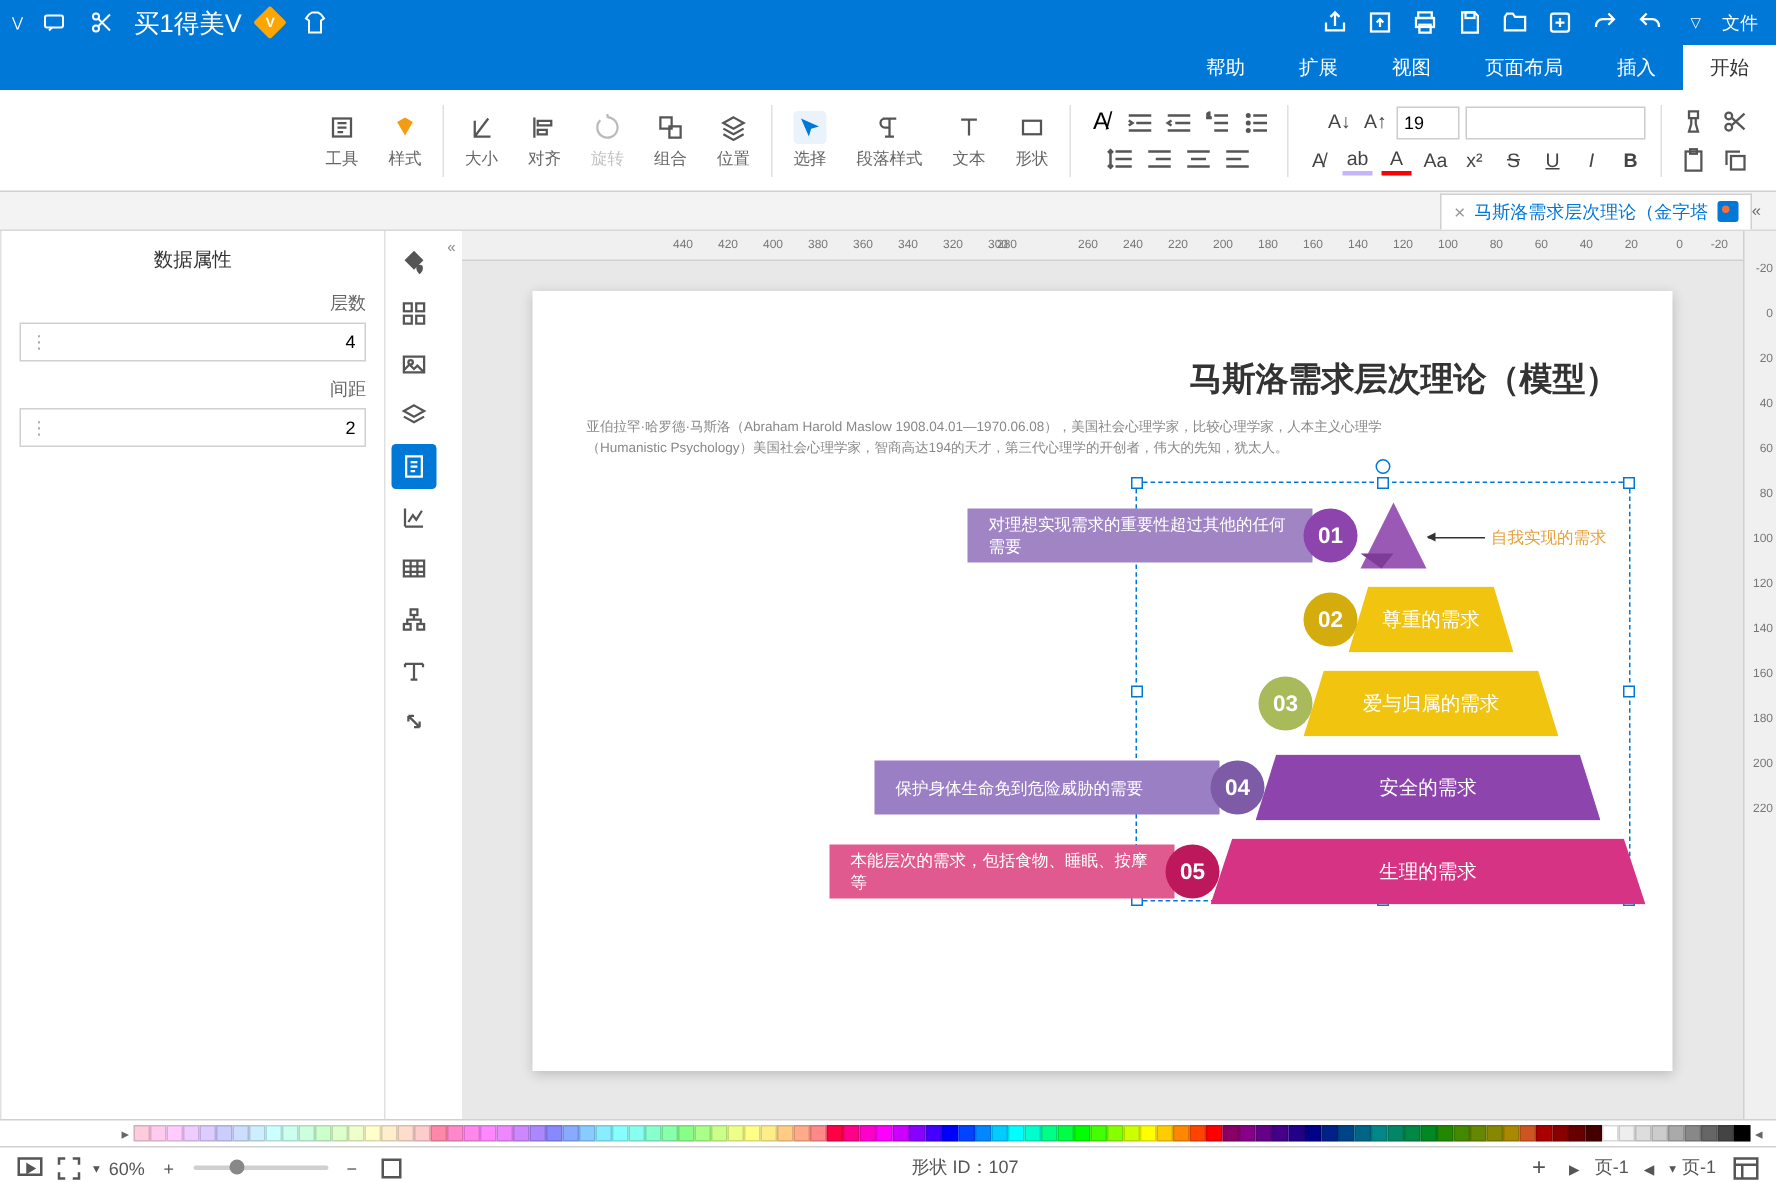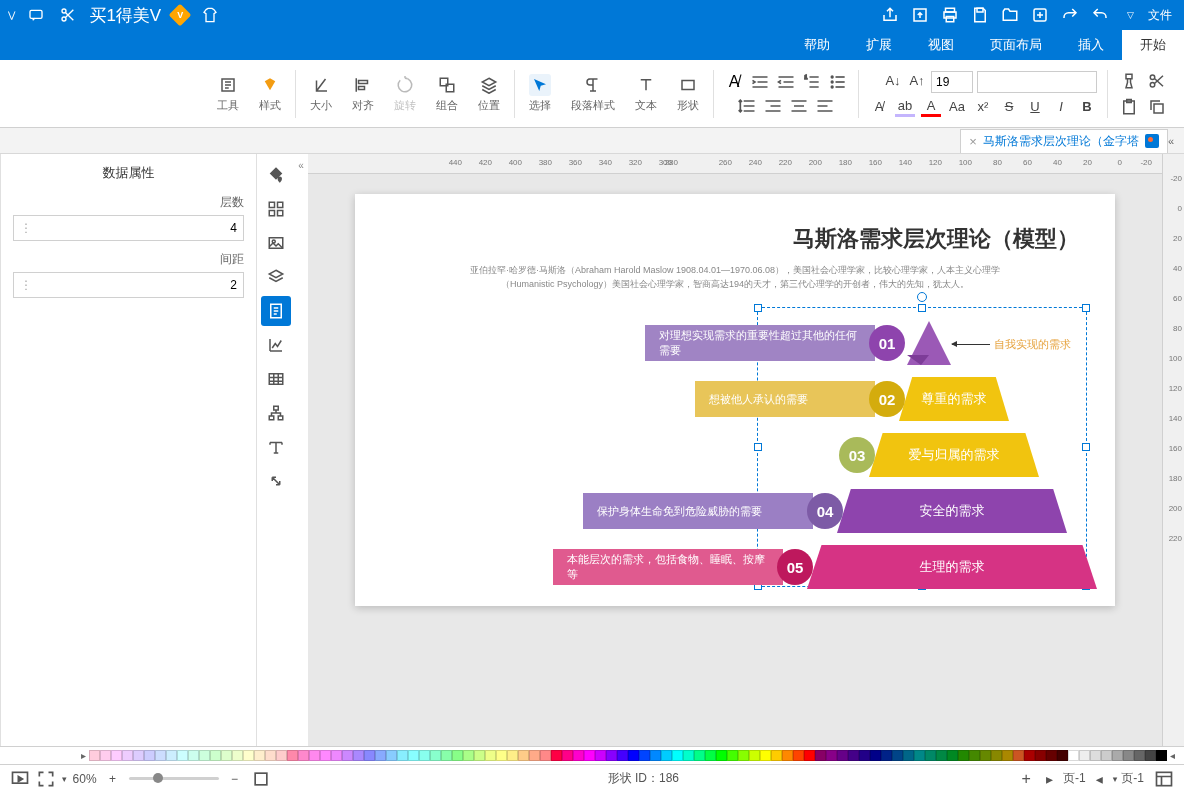--- a/index.html
+++ b/index.html
@@ -68,23 +68,23 @@
 .rpanel .field{margin-bottom:10px}
 .rpanel .field label{display:block;color:#666;margin-bottom:4px;text-align:right}
 .rpanel .field .inp{width:100%;height:26px;border:1px solid #d0d0d0;display:flex;align-items:center;justify-content:space-between;padding:0 6px;flex-direction:row-reverse}
 .rpanel .field .inp .dots{color:#aaa;letter-spacing:1px}
 
 
 .canvaswrap{flex:1;display:flex;flex-direction:column;background:#e8e8e8;position:relative}
 .hruler{height:20px;background:#f0f0f0;border-bottom:1px solid #d0d0d0;position:relative;font-size:8px;color:#777}
 .hruler .tick{position:absolute;top:4px}
 .canvas{flex:1;overflow:auto;position:relative;display:flex;justify-content:center;padding-top:20px}
-.page{width:760px;height:412px;background:#fff;box-shadow:0 2px 8px rgba(0,0,0,.2);position:relative;padding:30px 36px}
+.page{width:760px;height:520px;background:#fff;box-shadow:0 2px 8px rgba(0,0,0,.2);position:relative;padding:44px 36px}
 .page h1{font-size:22px;color:#333;text-align:right;margin-bottom:10px}
-.page .sub{font-size:9px;color:#888;text-align:center;line-height:1.5;margin-bottom:18px}
+.page .sub{font-size:9px;color:#888;text-align:left;line-height:1.5;margin-bottom:18px}
 
 
 .pyramid{position:relative;height:360px}
 .pyr-row{position:absolute;left:0;right:0;display:flex;align-items:center;flex-direction:row-reverse;height:48px}
 .slab{height:44px;display:flex;align-items:center;justify-content:center;color:#fff;font-size:13px;font-weight:500;position:relative}
 .slab::before{content:"";position:absolute;right:-18px;top:0;width:0;height:0}
 .num{width:36px;height:36px;border-radius:50%;display:flex;align-items:center;justify-content:center;color:#fff;font-size:15px;font-weight:bold;margin:0 -6px;z-index:2;position:relative}
 .desc{height:36px;display:flex;align-items:center;padding:0 14px;color:#fff;font-size:11px;flex:0 0 auto}
 
 
@@ -491,21 +491,20 @@
                 <polygon points="30,2 52,46 8,46" fill="#9b59b6"></polygon>
                 <polygon points="8,46 30,46 22,56" fill="#7d3c98" transform="translate(0,-10)"></polygon>
               </svg>
             <div class="num" style="background:#8e44ad">01</div>
             <div class="desc" style="background:#a084c4;width:230px">对理想实现需求的重要性超过其他的任何需要</div>
           </div>
 
           <div class="pyr-row" style="top:66px">
             <div class="slab" style="background:#f1c40f;width:110px;margin-right:70px;clip-path:polygon(12% 0,88% 0,100% 100%,0 100%)">尊重的需求</div>
             <div class="num" style="background:#d4ac0d">02</div>
-            <div class="desc" style="background:#e8c559;width:180px">想被他人承认的需要</div>
           </div>
 
           <div class="pyr-row" style="top:122px">
             <div class="slab" style="background:#f1c40f;width:170px;margin-right:40px;clip-path:polygon(8% 0,92% 0,100% 100%,0 100%)">爱与归属的需求</div>
             <div class="num" style="background:#a9ba5a">03</div>
           </div>
 
           <div class="pyr-row" style="top:178px">
             <div class="slab" style="background:#8e44ad;width:230px;margin-right:12px;clip-path:polygon(6% 0,94% 0,100% 100%,0 100%)">安全的需求</div>
             <div class="num" style="background:#7d5ba6">04</div>
@@ -720,21 +719,21 @@
     </span>
   <div class="pagesel">
     <span>页-1</span>
       <span style="font-size:9px">▾</span>
   </div>
   <span style="font-size:14px">◂</span>
   <span>页-1</span>
   <span style="font-size:14px">▸</span>
   <span class="sbtn" style="font-size:16px">+</span>
   <div class="spacer"></div>
-  <span><span>形状 ID：</span><span>186</span></span>
+  <span><span>形状 ID：</span><span>107</span></span>
   <div class="spacer"></div>
   <div class="zoom">
     <span class="sbtn">
         <svg viewBox="0 0 24 24" fill="none" stroke="#555" stroke-width="2">
           <rect x="5" y="5" width="14" height="14"></rect>
         </svg>
       </span>
     <span class="sbtn">−</span>
     <div class="zslider">
         <div class="zthumb"></div>

